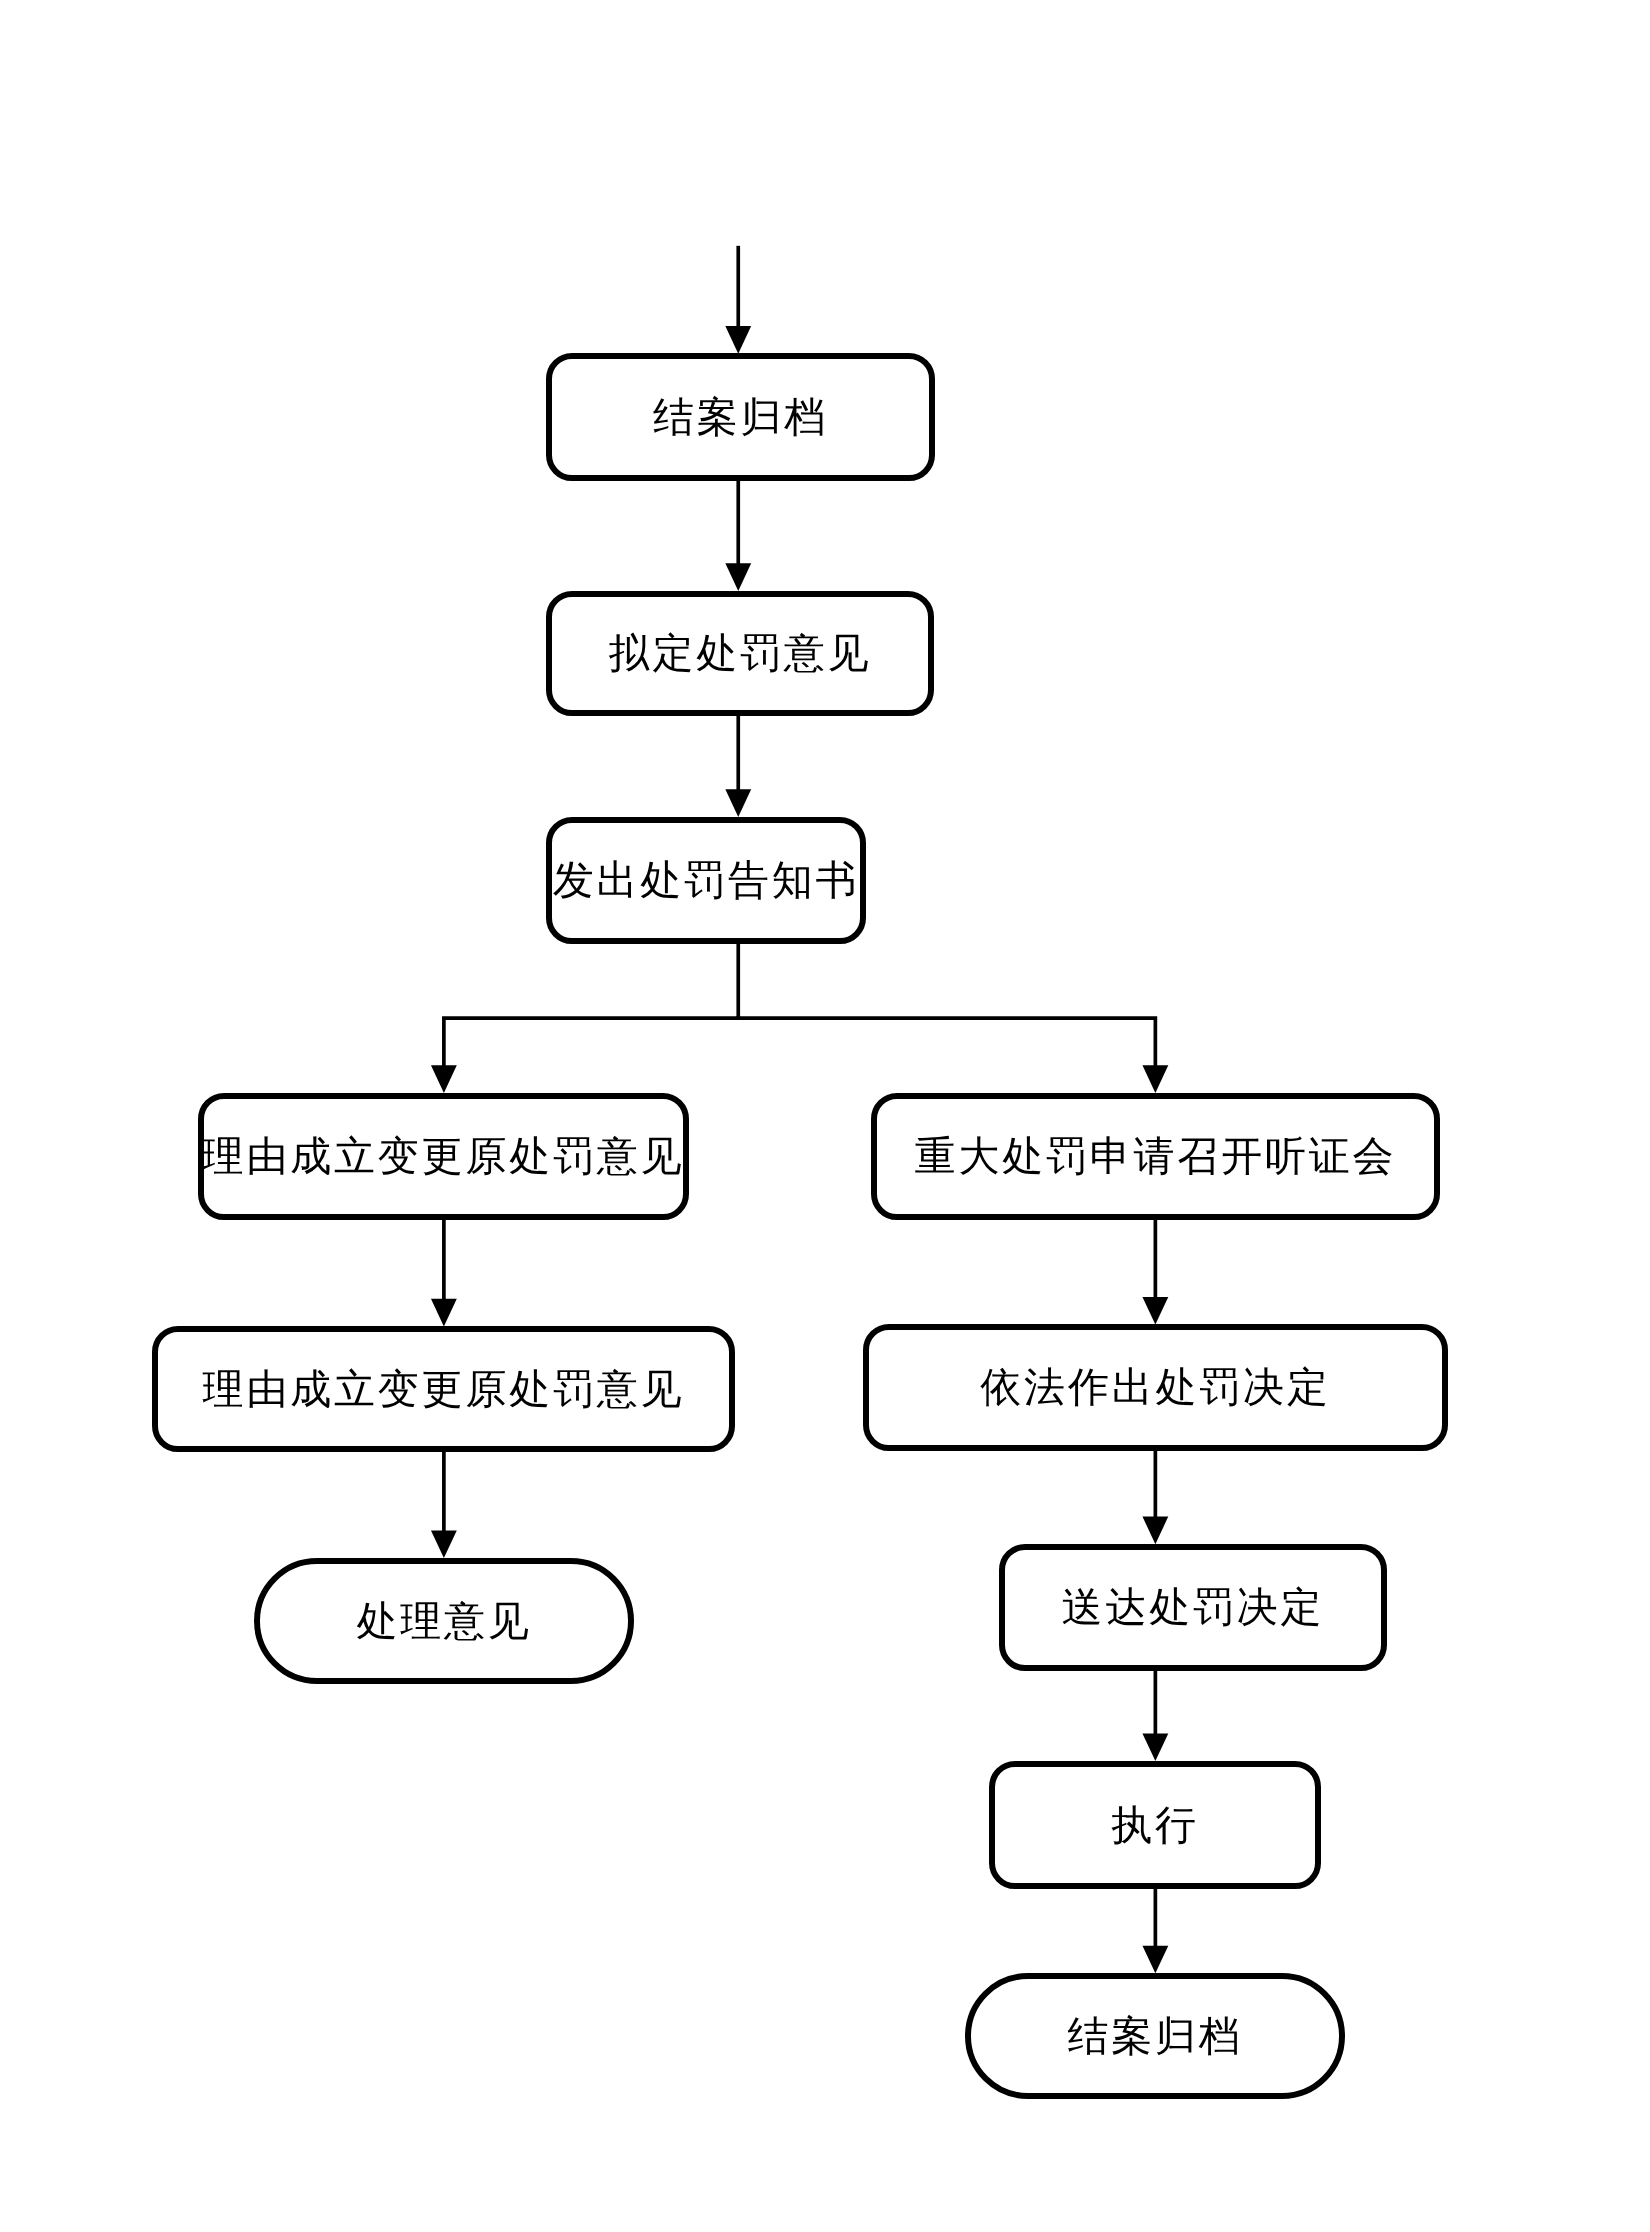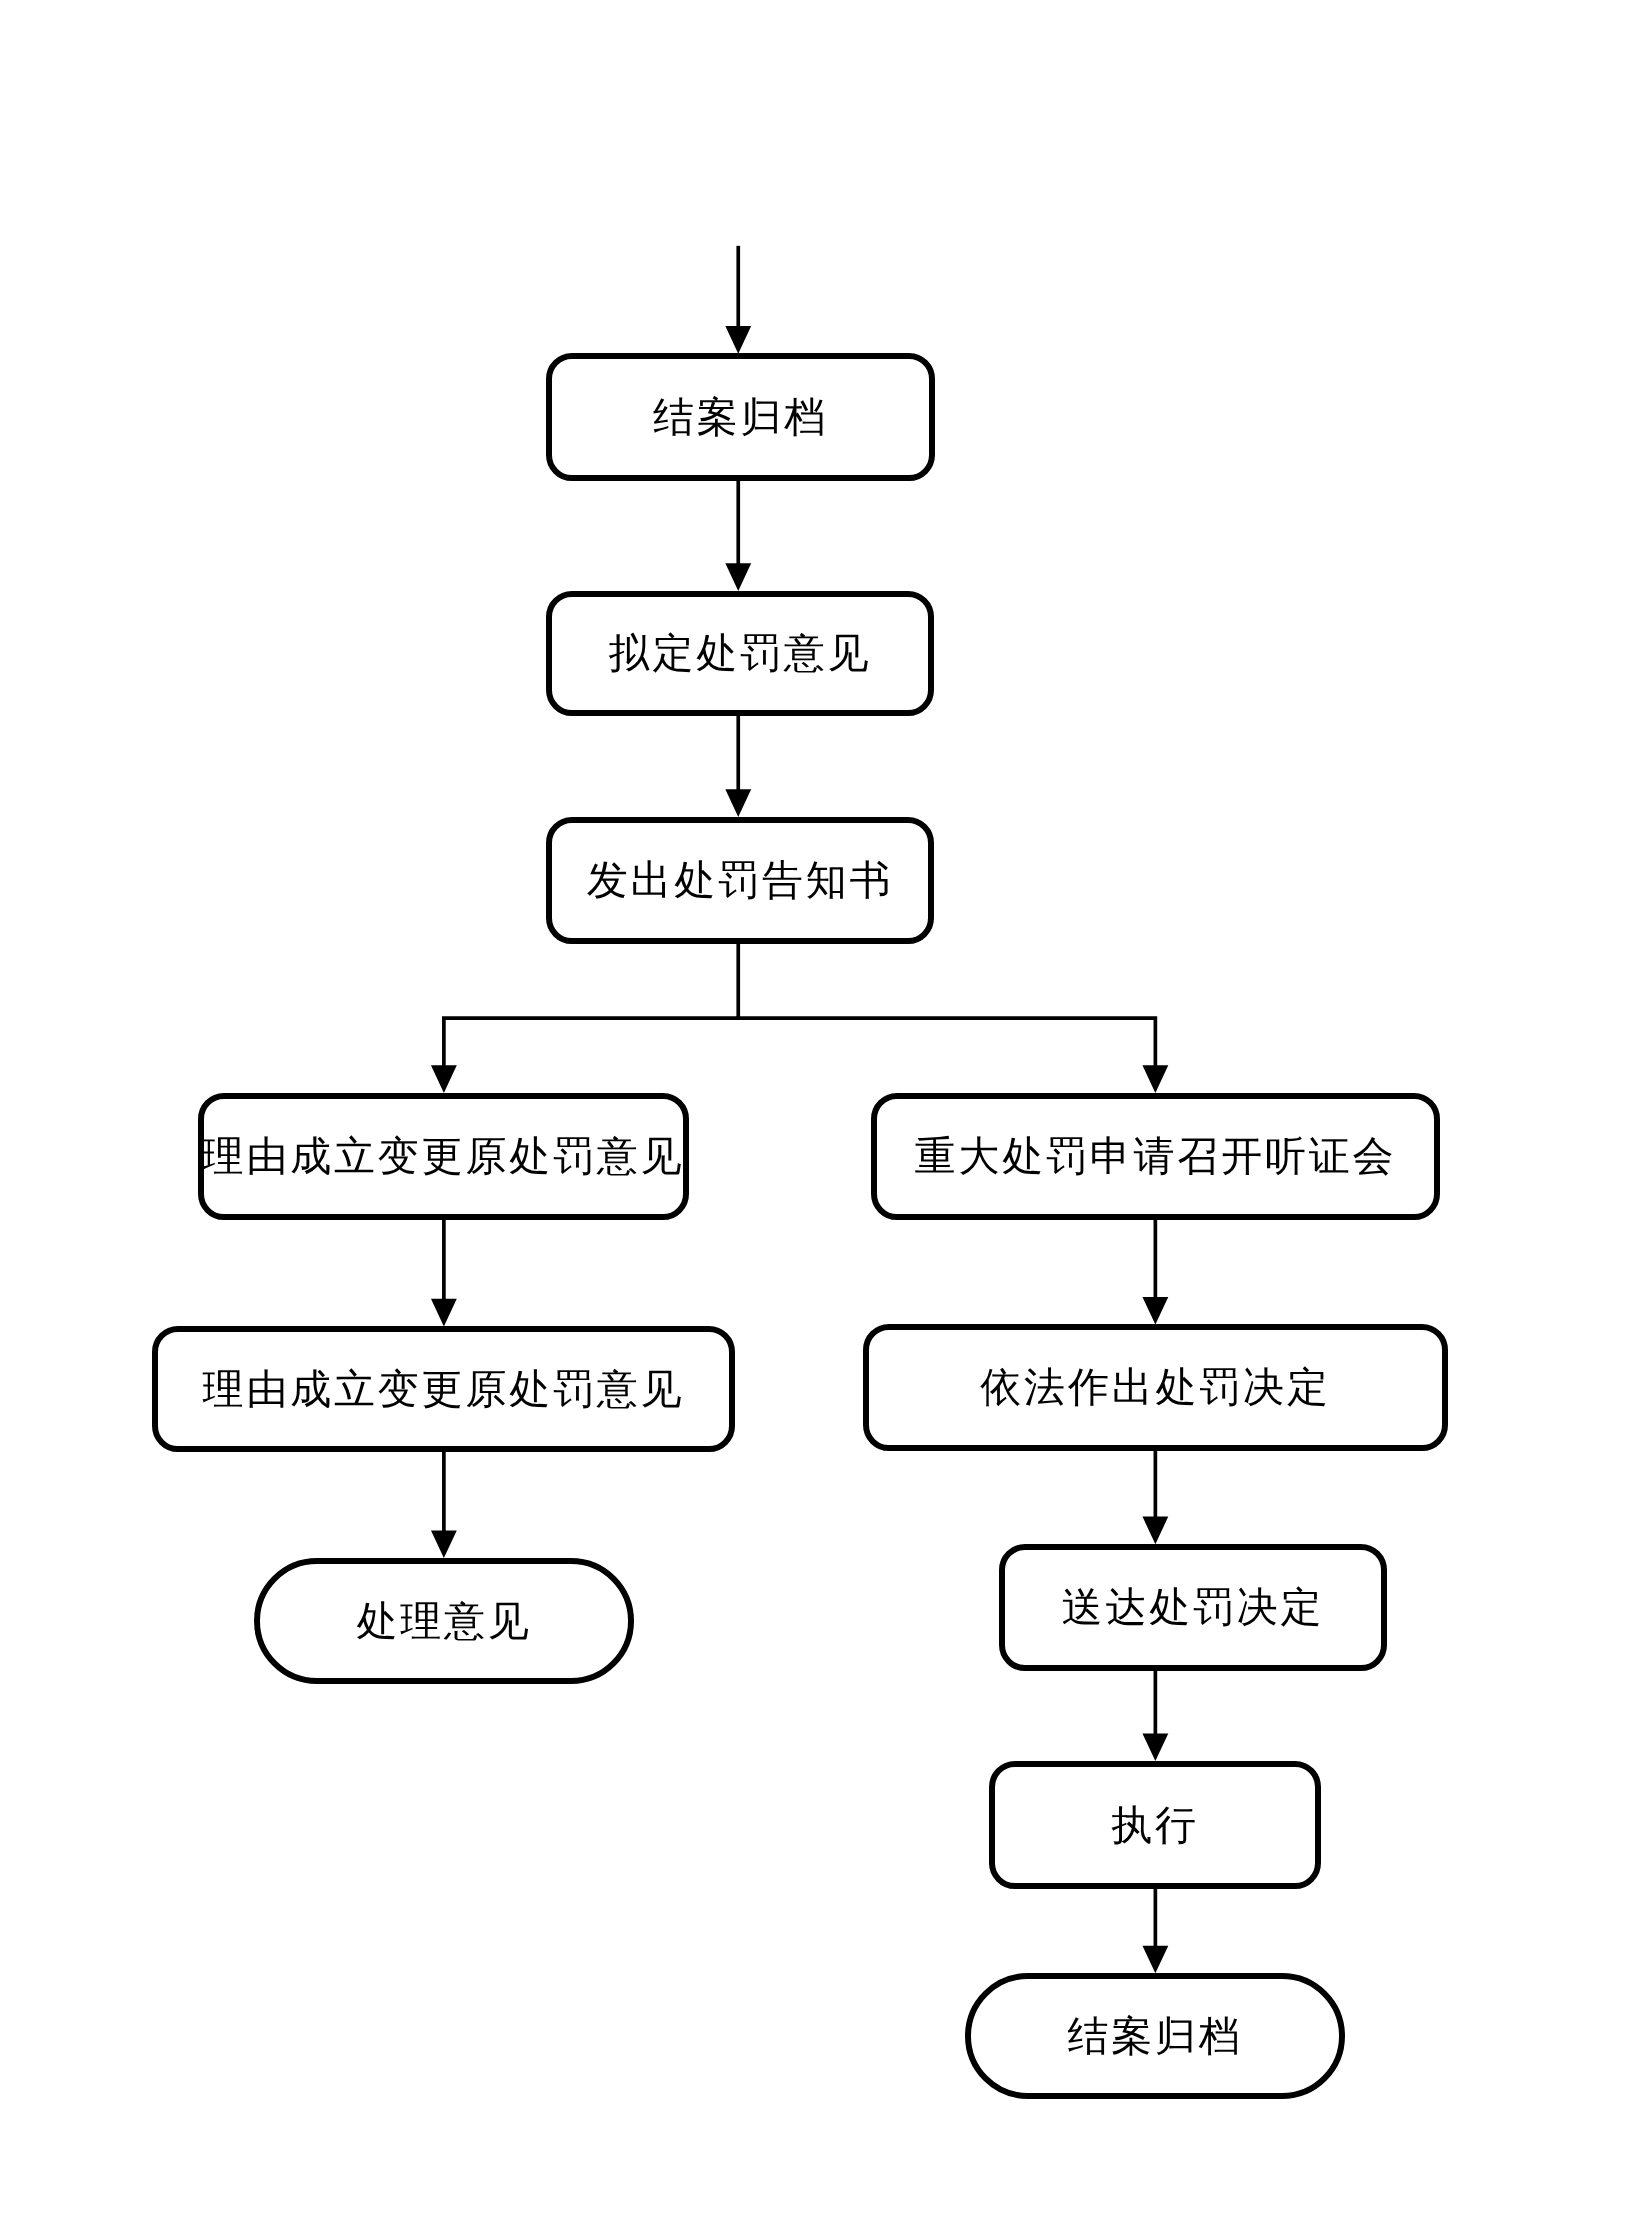--- a/index.html
+++ b/index.html
@@ -109,21 +109,21 @@
 
 
   <div class="node process" style="left:546px; top:353px; width:389px; height:128px;">
     <span>结案归档</span>
   </div>
 
   <div class="node process" style="left:546px; top:591px; width:388px; height:125px;">
     <span>拟定处罚意见</span>
   </div>
 
-  <div class="node process" style="left:546px; top:817px; width:388px; height:127px;">
+  <div class="node process" style="left:546px; top:817px; width:320px; height:127px;">
     <span>发出处罚告知书</span>
   </div>
 
   <div class="node process" style="left:198px; top:1093px; width:491px; height:127px;">
     <span>理由成立变更原处罚意见</span>
   </div>
 
   <div class="node process" style="left:152px; top:1326px; width:583px; height:126px;">
     <span>理由成立变更原处罚意见</span>
   </div>

